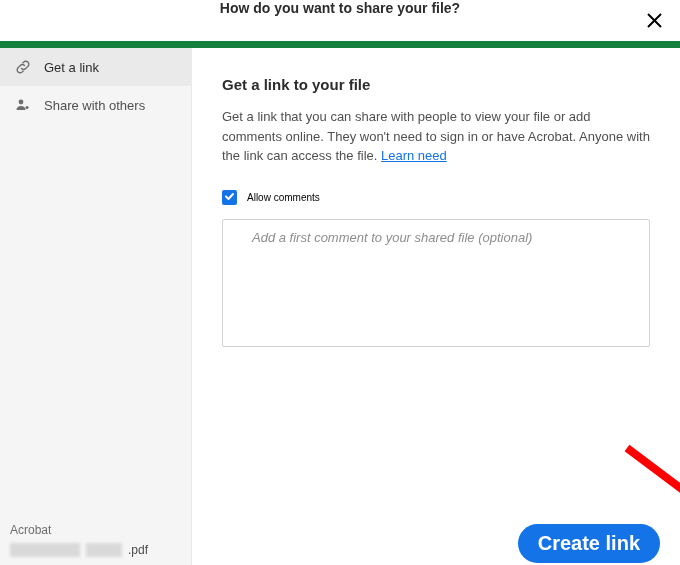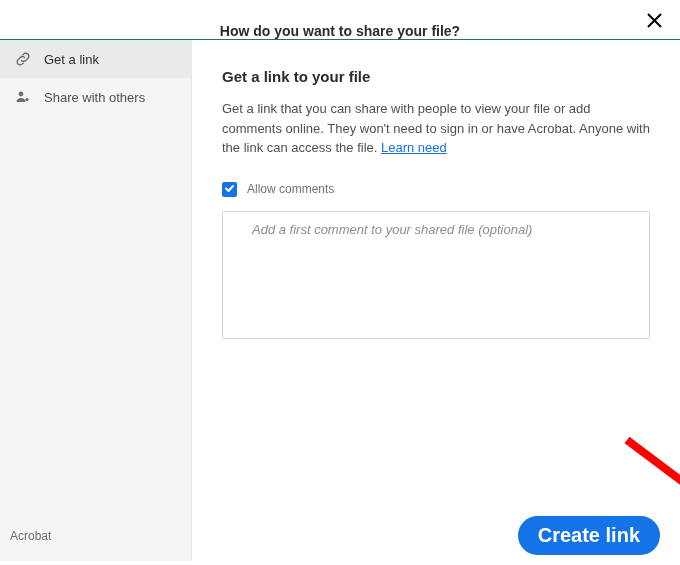--- a/index.html
+++ b/index.html
@@ -6,26 +6,26 @@
     body {
       font-family: -apple-system, BlinkMacSystemFont, "Segoe UI", Arial, sans-serif;
       width: 680px;
       height: 565px;
       background: #fff;
       color: #2c2c2c;
       position: relative;
       overflow: hidden;
     }
     .header {
-      height: 40px;
-      display: flex;
-      align-items: flex-end;
-      justify-content: center;
-      position: relative;
-      border-bottom: 1px solid #15803d;
+      height: 48px;
+      display: flex;
+      align-items: flex-start;
+      justify-content: center;
+      position: relative;
+      border-bottom: 7px solid #15803d;
     }
     .header-title {
       font-size: 14px;
       font-weight: 600;
       color: #2c2c2c;
     }
     .close-btn {
       position: absolute;
       right: 14px;
       top: 10px;
@@ -129,22 +129,22 @@
       width: 15px;
       height: 15px;
       background: #1473e6;
       border-radius: 2px;
       display: flex;
       align-items: center;
       justify-content: center;
       cursor: pointer;
     }
     .checkbox-label {
-      font-size: 12px;
-      color: #737373;
+      font-size: 10px;
+      color: #000000;
     }
     .comment-box {
       width: 100%;
       height: 128px;
       border: 1px solid #d3d3d3;
       border-radius: 2px;
       padding: 10px 29px;
       font-size: 13px;
       font-style: italic;
       color: #8e8e8e;
@@ -205,20 +205,25 @@
             <circle cx="6" cy="5" r="2.4" fill="#6e6e6e"></circle>
             <path d="M1.5 13c0-2.5 2-4 4.5-4s4.5 1.5 4.5 4" fill="#6e6e6e"></path>
             <circle cx="12" cy="10.5" r="1.6" fill="#6e6e6e"></circle>
           </svg>
       </span>
       <span>Share with others</span>
     </div>
 
     <div class="sidebar-footer">
       <div class="sharing-label">Acrobat</div>
+      <div class="filename-row">
+        <div class="blur-block blur-a"></div>
+        <div class="blur-block blur-b"></div>
+        <span class="ext">.pdf</span>
+      </div>
     </div>
   </div>
 
   <div class="main">
     <div class="section-title">Get a link to your file</div>
     <div class="desc">
       <span>Get a link that you can share with people to view your file or add comments online. They won't need to sign in or have Acrobat. Anyone with the link can access the file. </span><a class="learn-more">Learn need</a>
     </div>
 
     <div class="checkbox-row">

